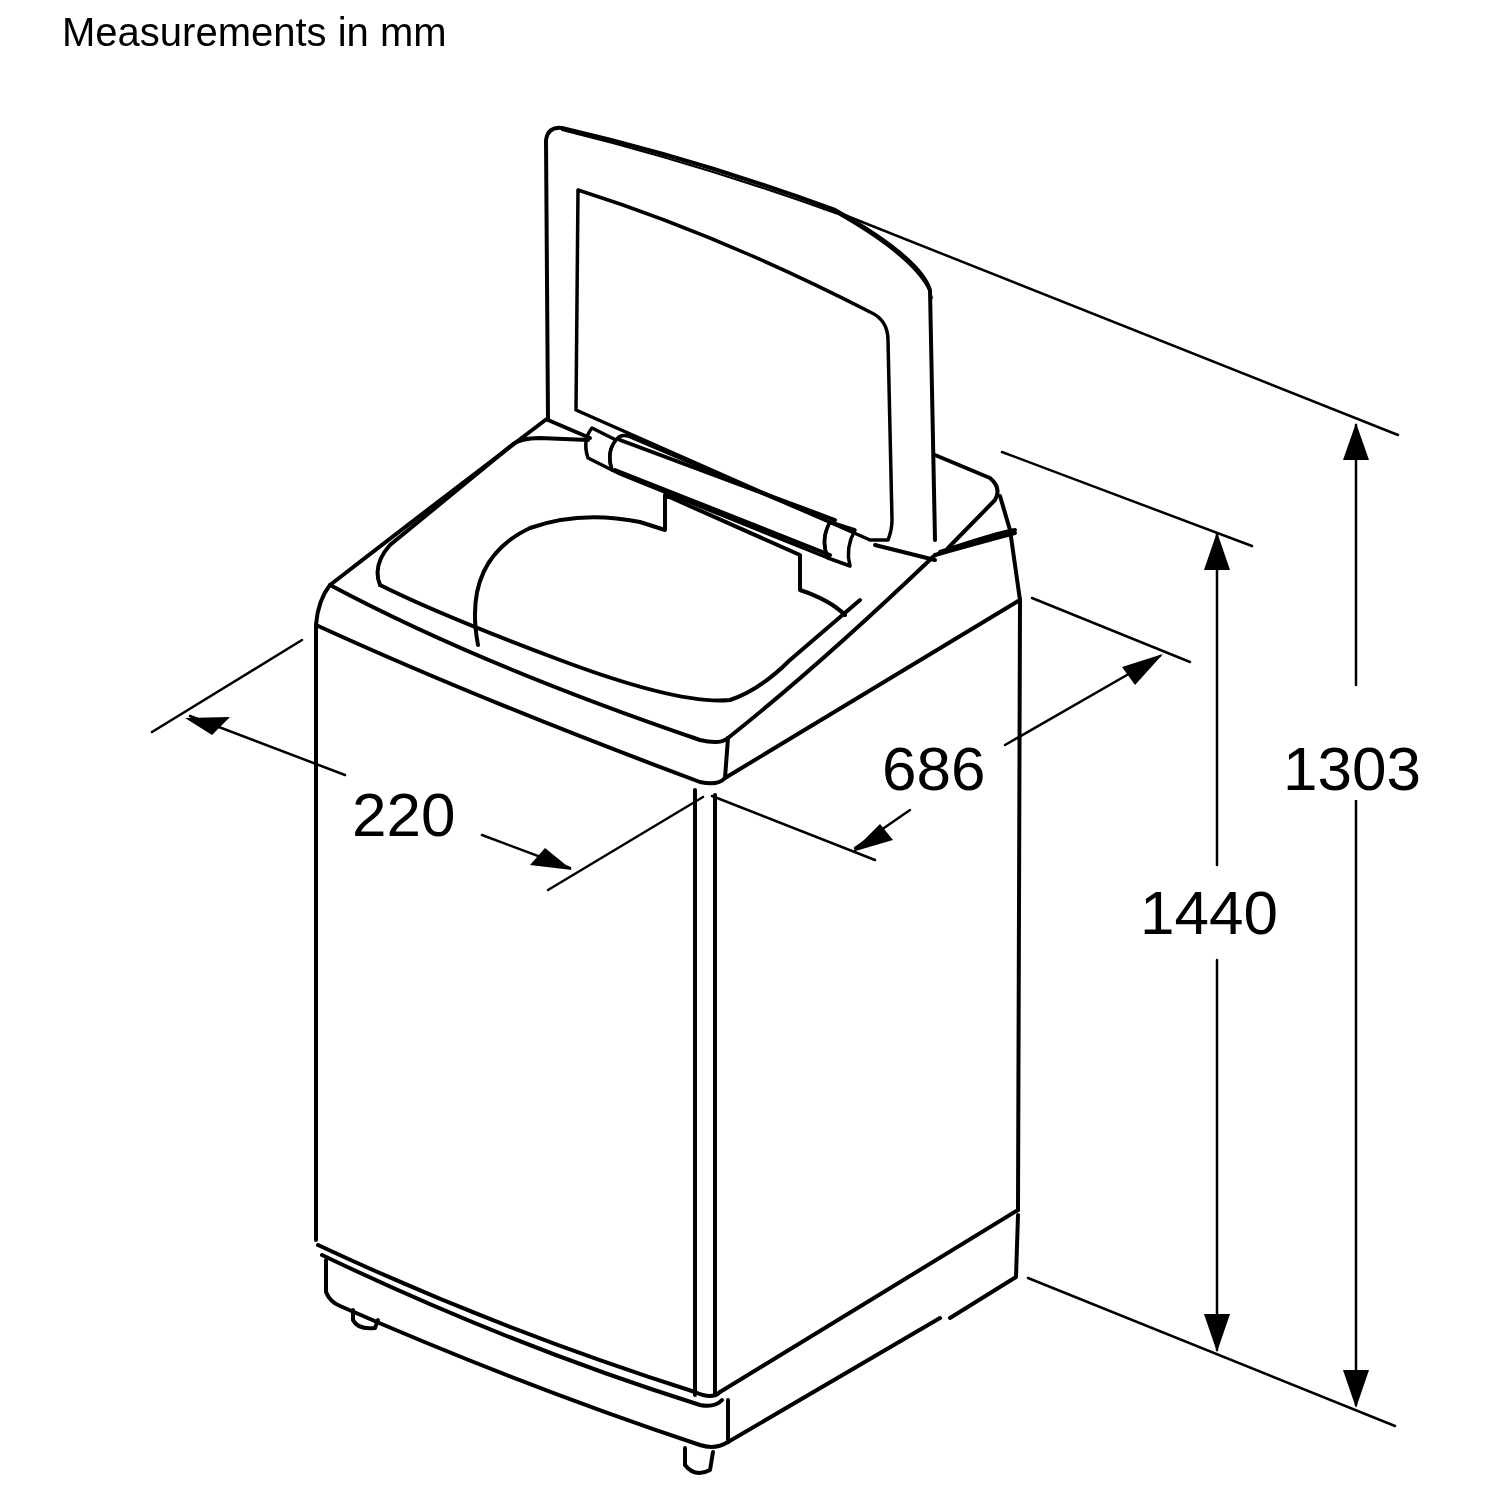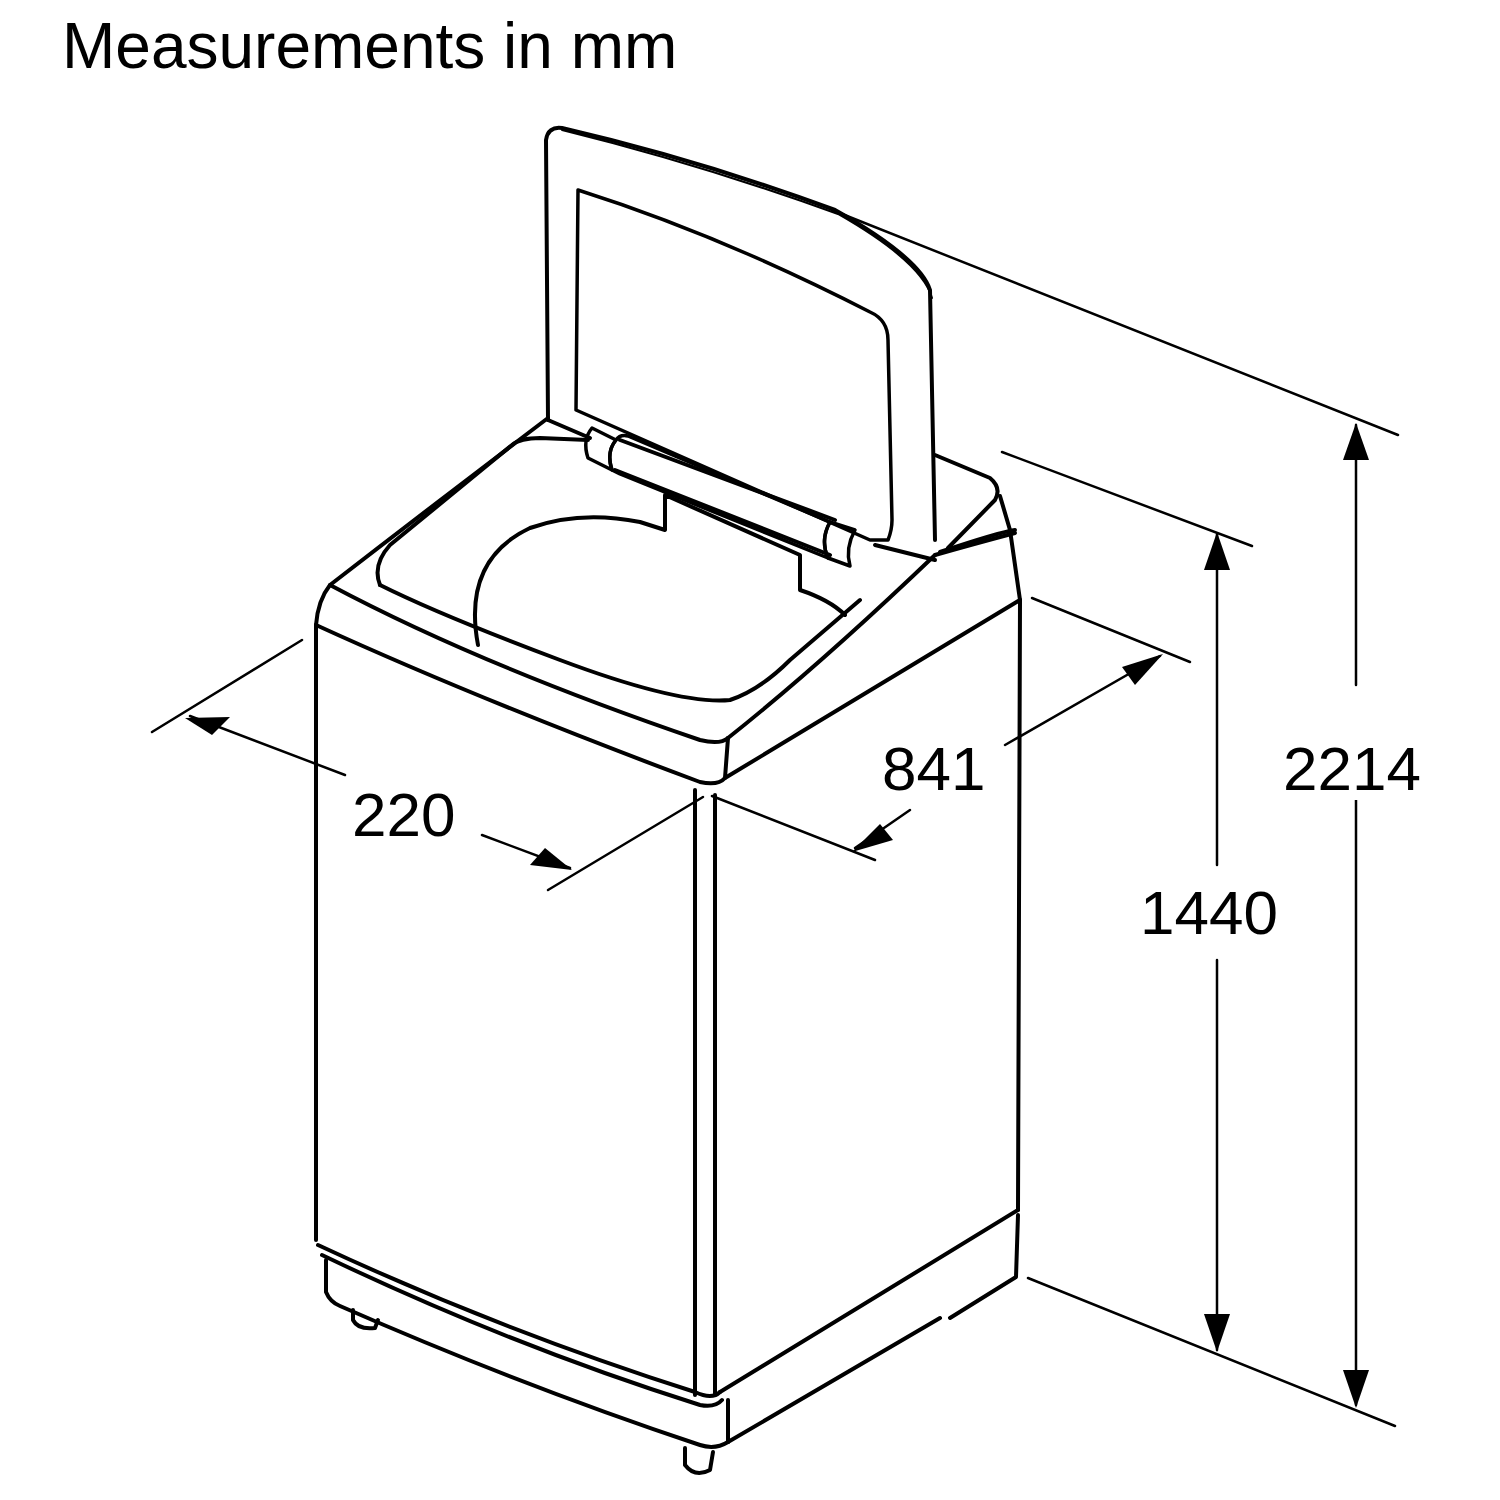--- a/index.html
+++ b/index.html
@@ -1,20 +1,20 @@
 <!DOCTYPE html>
 <html><head>
   <meta charset="utf-8">
   <style>
     html, body { margin: 0; padding: 0; background: #ffffff; }
     body { width: 1500px; height: 1500px; position: relative; overflow: hidden; }
     .title {
       position: absolute; left: 62px; top: 8px;
       font-family: "Liberation Sans", sans-serif;
-      font-size: 64px; color: #000; letter-spacing: 0px; line-height: 1.2;
+      font-size: 40px; color: #000; letter-spacing: 0px; line-height: 1.2;
       white-space: nowrap;
     }
     svg.drawing { position: absolute; left: 0; top: 0; }
     .dim-label {
       position: absolute;
       font-family: "Liberation Sans", sans-serif;
       font-size: 62px; color: #000; line-height: 1; white-space: nowrap;
       background: #fff;
     }
   </style>
@@ -122,15 +122,15 @@
     <polygon points="852,852 880,824 893,840"></polygon>
     <polygon points="1163,654 1135,685 1122,667"></polygon>
     <polygon points="1217,532 1204,570 1230,570"></polygon>
     <polygon points="1217,1352 1204,1314 1230,1314"></polygon>
     <polygon points="1356,423 1343,460 1369,460"></polygon>
     <polygon points="1356,1408 1343,1370 1369,1370"></polygon>
   </g>
 </svg>
 
 <div class="dim-label" style="left:352px; top:784px;">220</div>
-<div class="dim-label" style="left:882px; top:738px;">841</div>
+<div class="dim-label" style="left:882px; top:738px;">686</div>
 <div class="dim-label" style="left:1140px; top:882px;">1440</div>
-<div class="dim-label" style="left:1283px; top:738px;">2214</div>
+<div class="dim-label" style="left:1283px; top:738px;">1303</div>
 
 </body></html>

